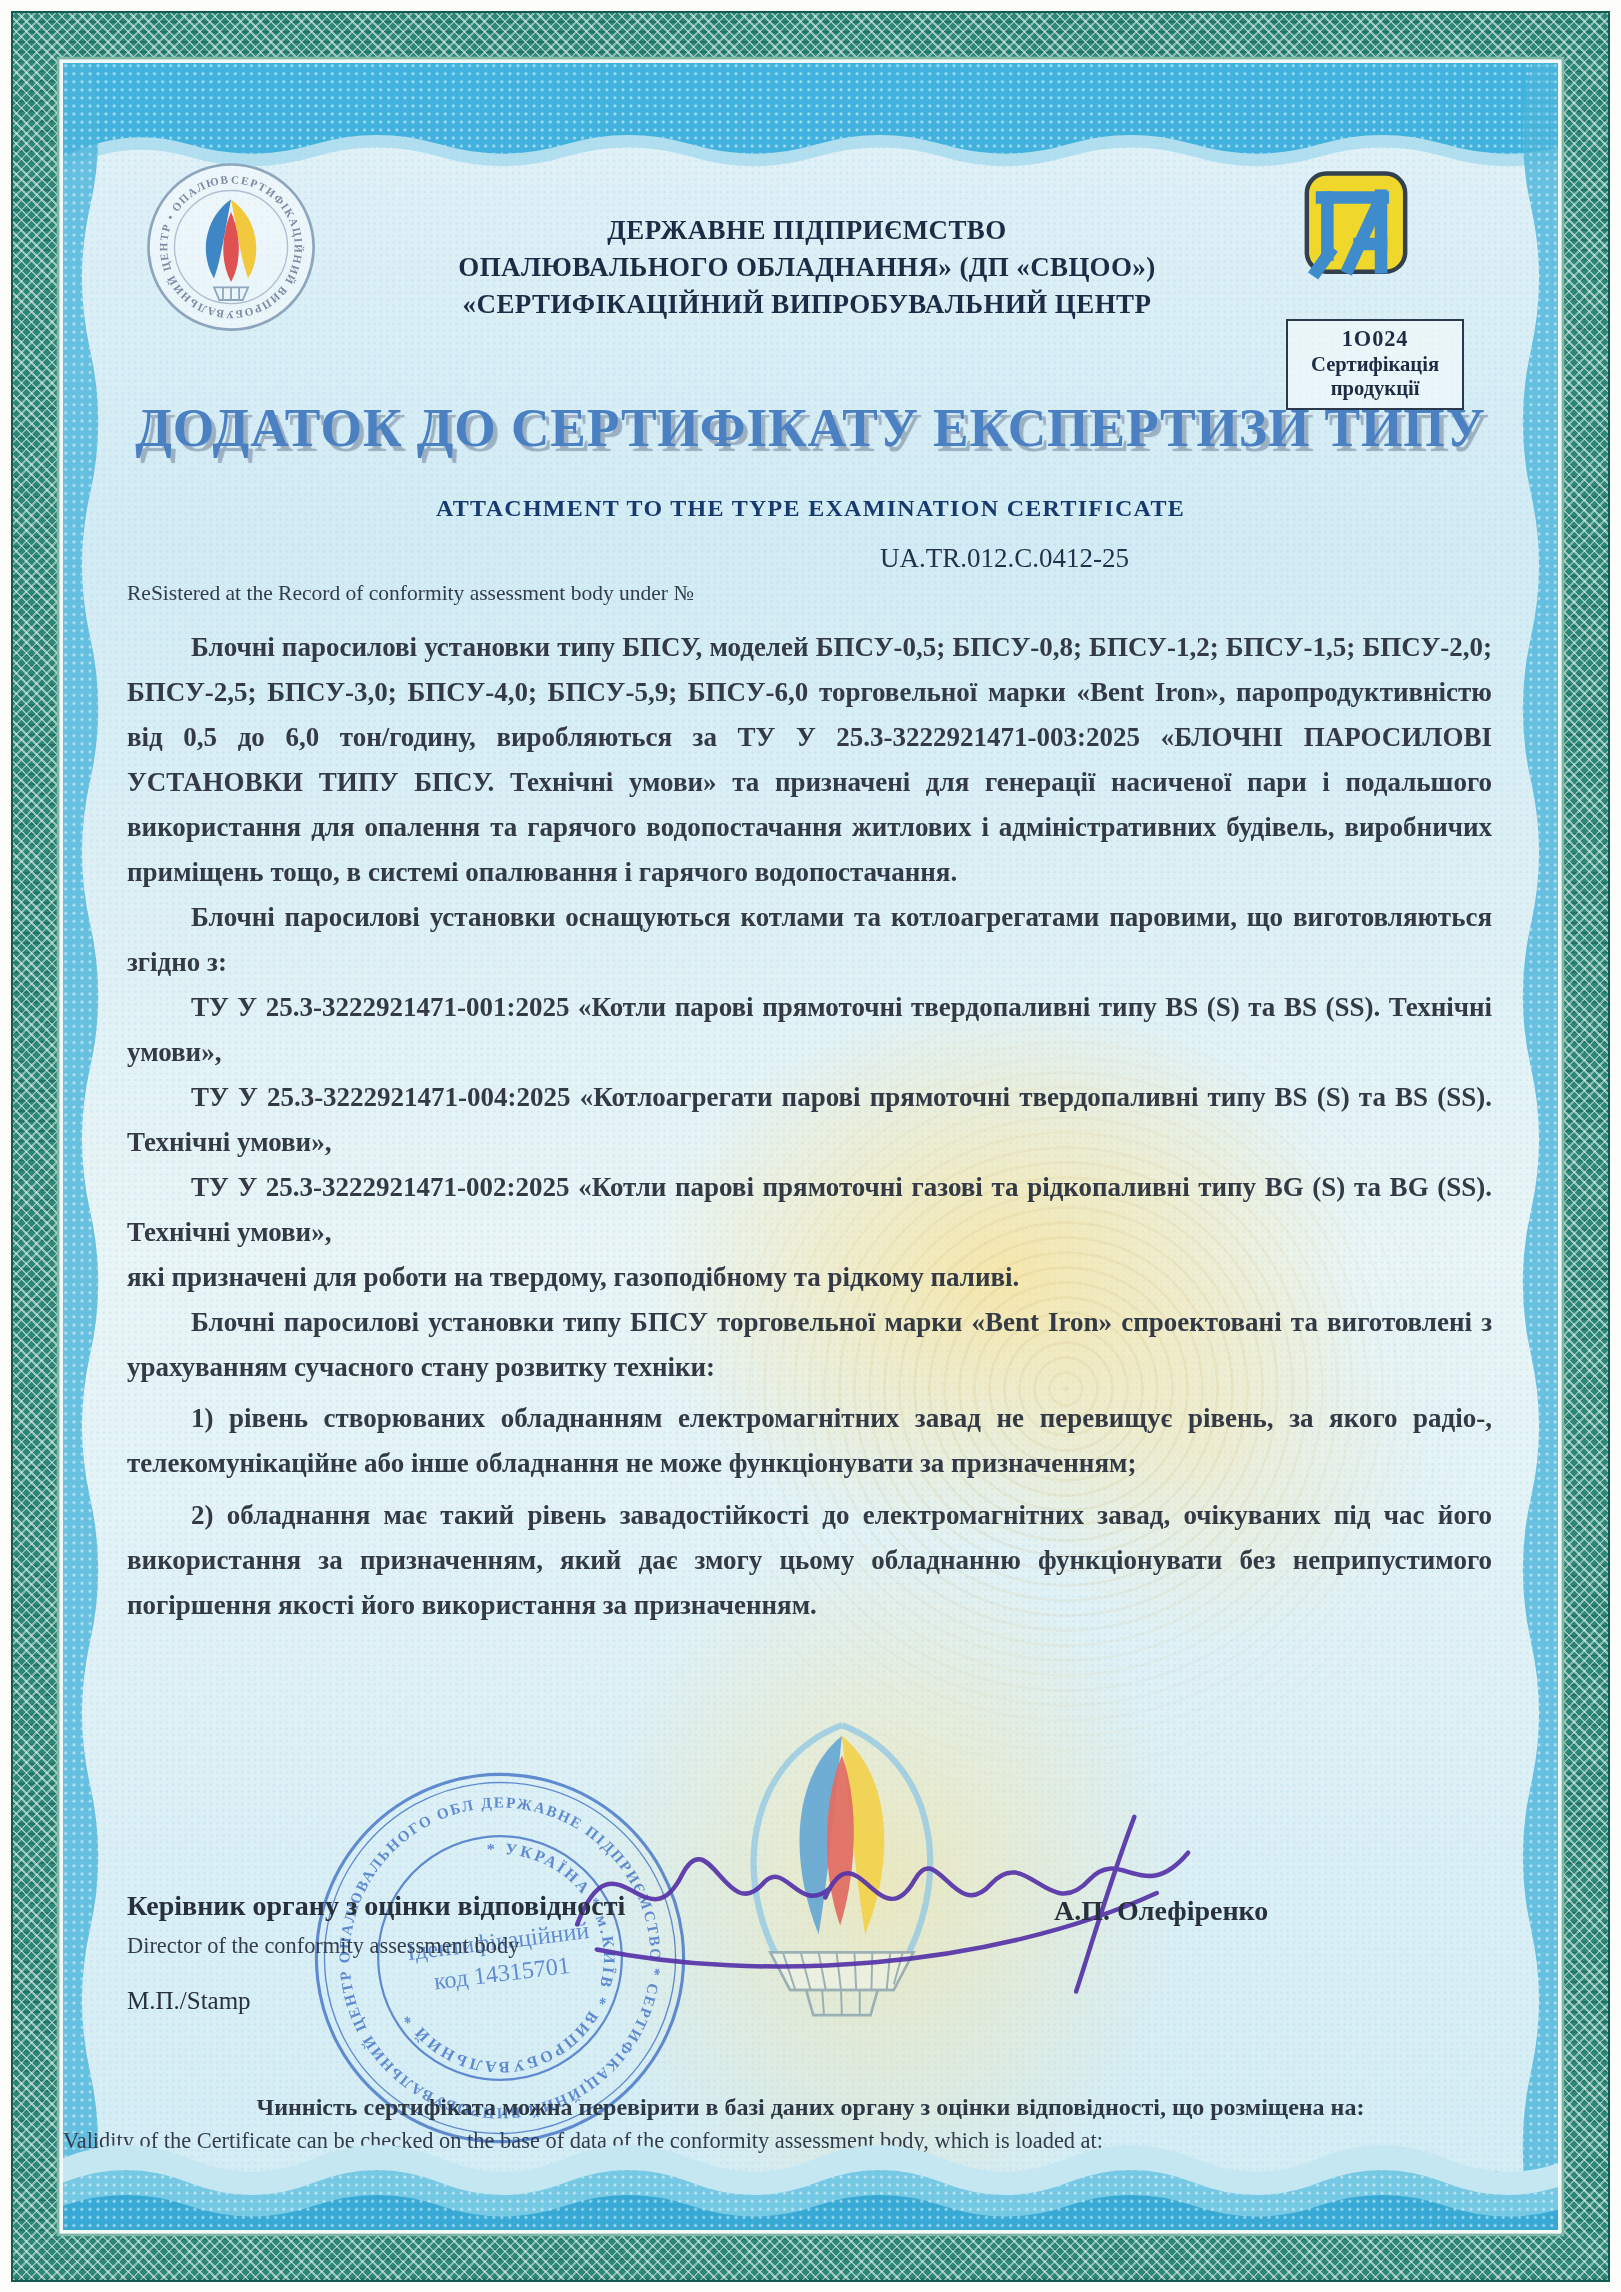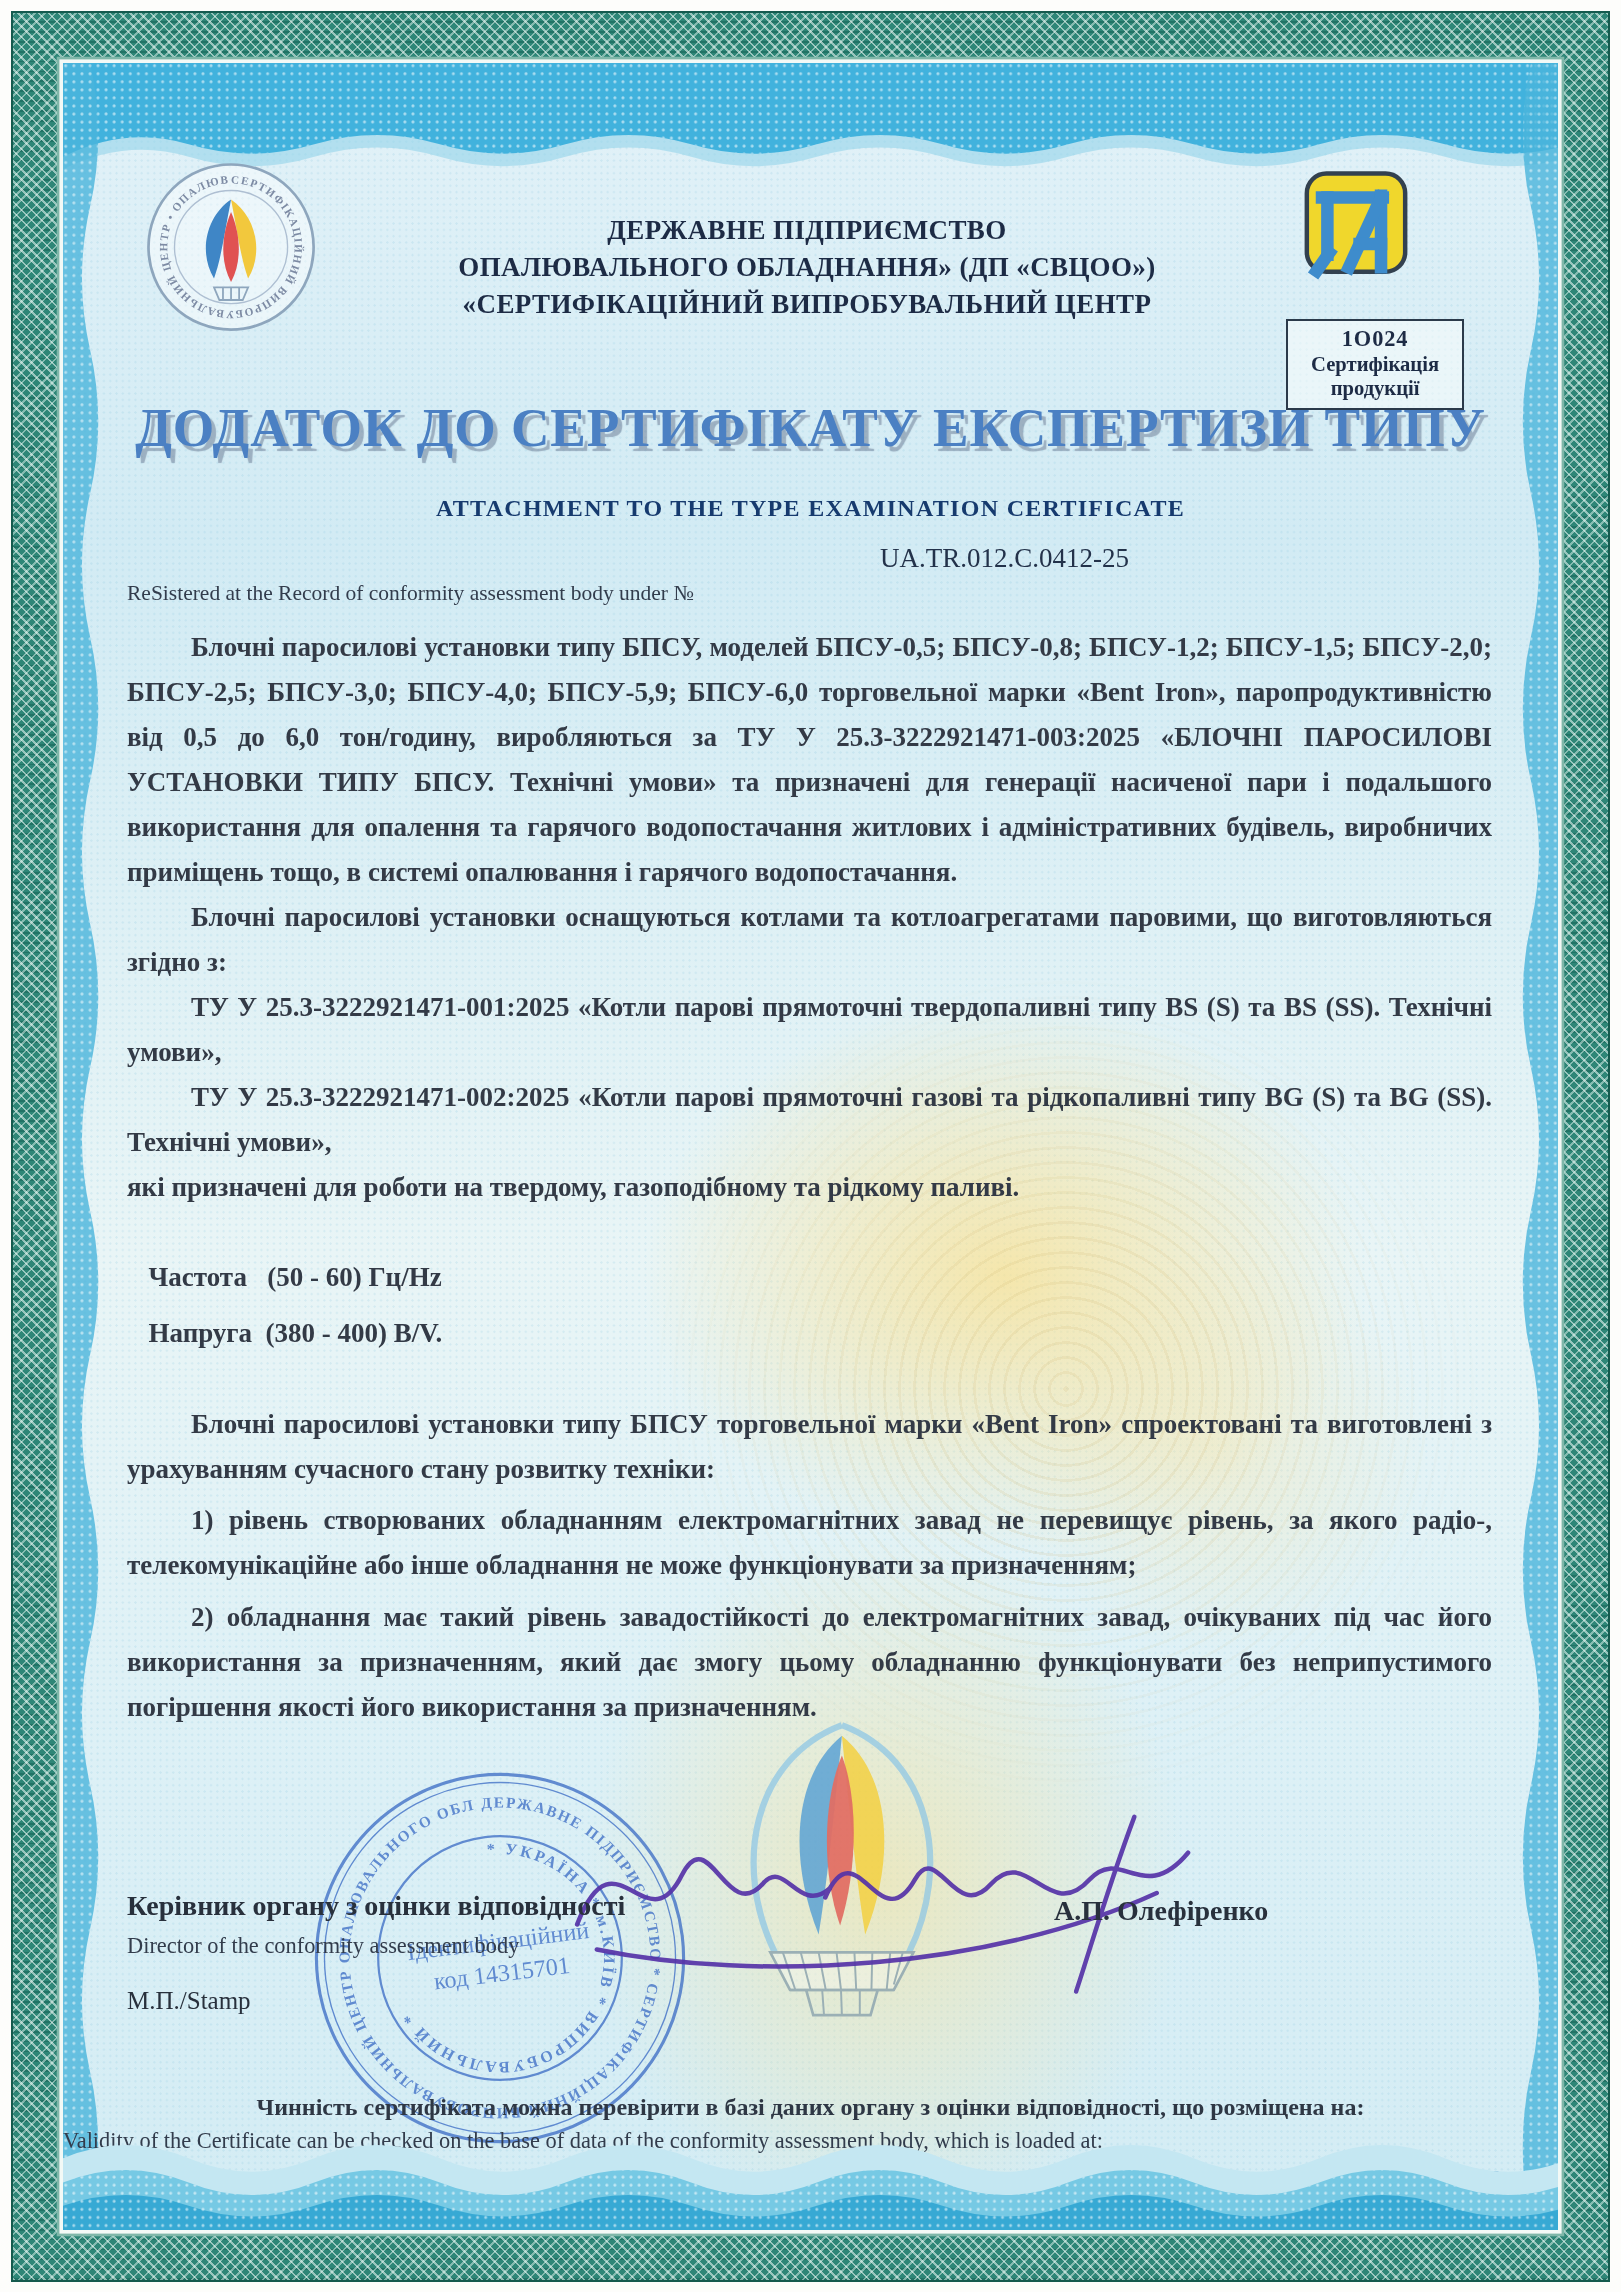--- a/index.html
+++ b/index.html
@@ -165,26 +165,23 @@
     <div class="title">ДОДАТОК ДО СЕРТИФІКАТУ ЕКСПЕРТИЗИ ТИПУ</div>
     <div class="subtitle">ATTACHMENT TO THE TYPE EXAMINATION CERTIFICATE</div>
 
     <div class="reg-en">ReSistered at the Record of conformity assessment body under №</div>
     <div class="reg-no">UA.TR.012.C.0412-25</div>
 
     <div class="bodytext">
       <p class="indent">Блочні паросилові установки типу БПСУ, моделей БПСУ-0,5; БПСУ-0,8; БПСУ-1,2; БПСУ-1,5; БПСУ-2,0; БПСУ-2,5; БПСУ-3,0; БПСУ-4,0; БПСУ-5,9; БПСУ-6,0 торговельної марки «Bent Iron», паропродуктивністю від 0,5 до 6,0 тон/годину, виробляються за ТУ У 25.3-3222921471-003:2025 «БЛОЧНІ ПАРОСИЛОВІ УСТАНОВКИ ТИПУ БПСУ. Технічні умови» та призначені для генерації насиченої пари і подальшого використання для опалення та гарячого водопостачання житлових і адміністративних будівель, виробничих приміщень тощо, в системі опалювання і гарячого водопостачання.</p>
       <p class="indent">Блочні паросилові установки оснащуються котлами та котлоагрегатами паровими, що виготовляються згідно з:</p>
       <p class="indent">ТУ У 25.3-3222921471-001:2025 «Котли парові прямоточні твердопаливні типу BS (S) та BS (SS). Технічні умови»,</p>
+      <p class="indent">ТУ У 25.3-3222921471-004:2025 «Котлоагрегати парові прямоточні твердопаливні типу BS (S) та BS (SS). Технічні умови»,</p>
       <p class="indent">ТУ У 25.3-3222921471-002:2025 «Котли парові прямоточні газові та рідкопаливні типу BG (S) та BG (SS). Технічні умови»,</p>
       <p>які призначені для роботи на твердому, газоподібному та рідкому паливі.</p>
-      <div class="specs">
-        <div class="spec">Частота&nbsp;&nbsp;&nbsp;(50 - 60) Гц/Hz</div>
-        <div class="spec">Напруга&nbsp;&nbsp;(380 - 400) В/V.</div>
-      </div>
       <p class="indent">Блочні паросилові установки типу БПСУ торговельної марки «Bent Iron» спроектовані та виготовлені з урахуванням сучасного стану розвитку техніки:</p>
       <p class="indent sp">1) рівень створюваних обладнанням електромагнітних завад не перевищує рівень, за якого радіо-, телекомунікаційне або інше обладнання не може функціонувати за призначенням;</p>
       <p class="indent sp">2) обладнання має такий рівень завадостійкості до електромагнітних завад, очікуваних під час його використання за призначенням, який дає змогу цьому обладнанню функціонувати без неприпустимого погіршення якості його використання за призначенням.</p>
     </div>
 
     <svg class="balloon" viewBox="0 0 420 400">
       <g fill="none" stroke="#8cc6e6" stroke-width="7" opacity=".85">
         <path d="M230,28 C130,66 108,185 155,282"></path>
         <path d="M230,28 C330,66 352,185 305,282"></path>
       </g>

